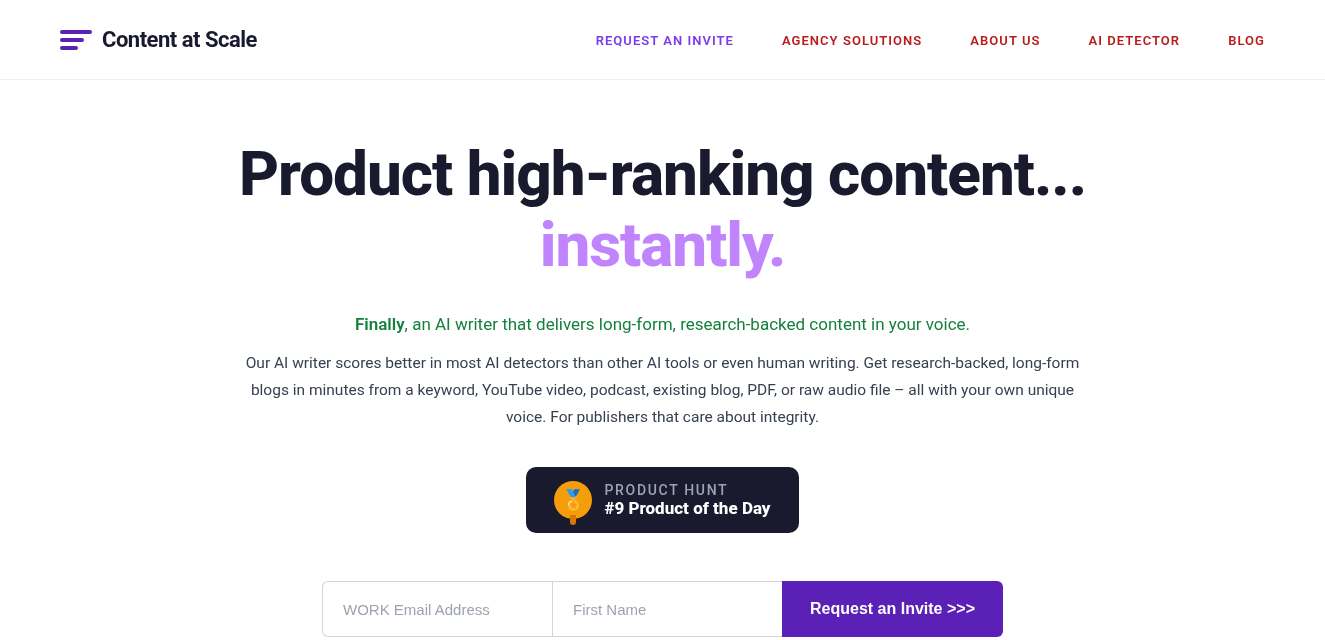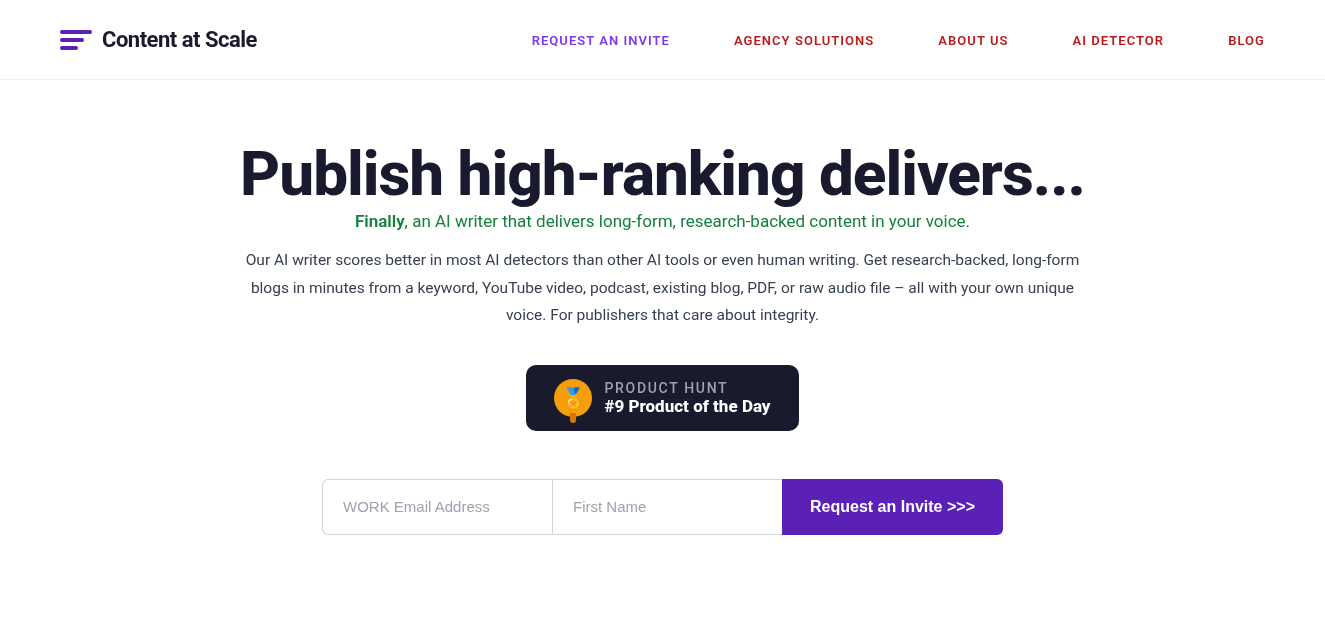--- a/index.html
+++ b/index.html
@@ -56,21 +56,21 @@
     .logo-text {
       font-size: 22px;
       font-weight: 700;
       color: #1a1a2e;
       letter-spacing: -0.5px;
     }
 
     .nav-links {
       display: flex;
       align-items: center;
-      gap: 64px;
+      gap: 48px;
       list-style: none;
     }
 
     .nav-links li a {
       text-decoration: none;
       font-size: 13px;
       font-weight: 600;
       letter-spacing: 0.08em;
       text-transform: uppercase;
       color: #b91c1c;
@@ -255,21 +255,22 @@
     <li>
       <a href="#">AI DETECTOR</a>
     </li>
     <li>
       <a href="#">BLOG</a>
     </li>
   </ul>
 </nav>
 
 <section class="hero">
-  <h1 class="hero-title-main">Publish high-ranking delivers...</h1>
+  <h1 class="hero-title-main">Product high-ranking content...</h1>
+  <h1 class="hero-title-accent">instantly.</h1>
 
   <p class="hero-subtitle"><strong>Finally</strong>, an AI writer that delivers long-form, research-backed content in your voice.</p>
 
   <p class="hero-description">Our AI writer scores better in most AI detectors than other AI tools or even human writing. Get research-backed, long-form blogs in minutes from a keyword, YouTube video, podcast, existing blog, PDF, or raw audio file – all with your own unique voice. For publishers that care about integrity.</p>
 
   <div class="ph-badge">
     <div class="ph-medal" style="background: rgb(245, 158, 11); border-radius: 50%; width: 38px; height: 38px; display: flex; align-items: center; justify-content: center; font-size: 20px;">🏅</div>
     <div class="ph-text">
       <span class="ph-label">PRODUCT HUNT</span>
       <span class="ph-title">#9 Product of the Day</span>

